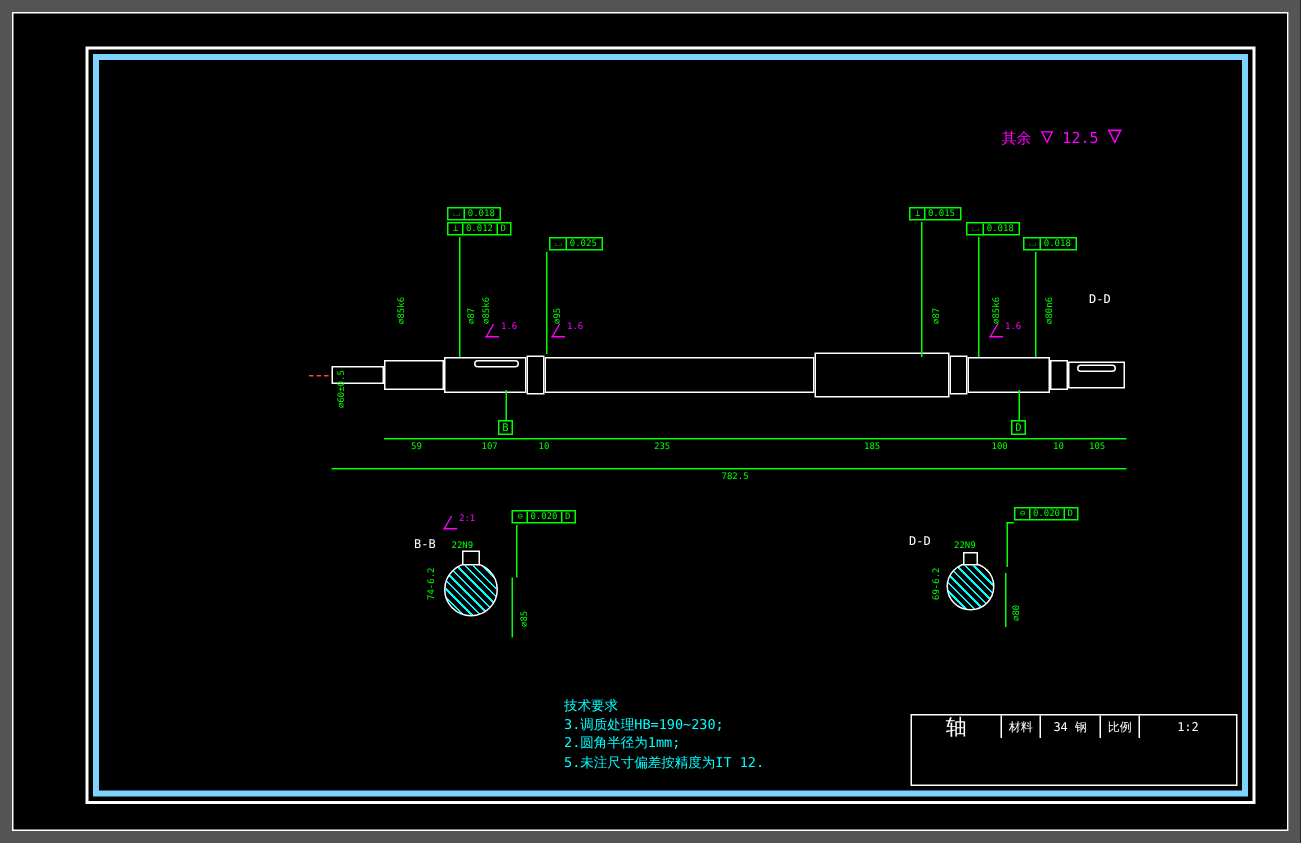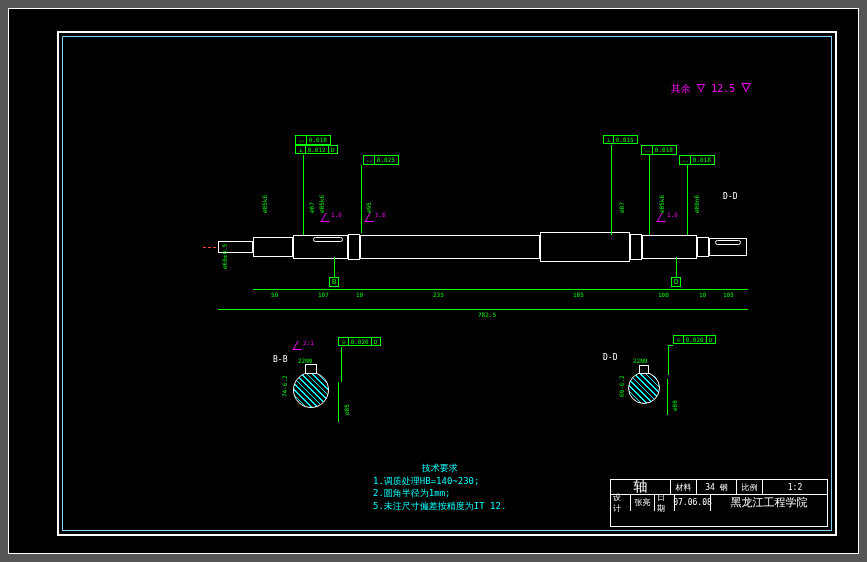--- a/index.html
+++ b/index.html
@@ -19,21 +19,21 @@
 }
 .frame-inner {
   position: absolute;
   left: 48px; top: 22px;
   width: 780px; height: 505px;
   border: 2px solid #fff;
 }
 .frame-inner2 {
   position: absolute;
   left: 3px; top: 3px; right: 3px; bottom: 3px;
-  border: 1px solid #7dd3fc;
+  border: 4px solid #7dd3fc;
 }
 
 .surf-tr {
   position: absolute;
   right: 80px; top: 40px;
   color: #f0f;
   font-size: 10px;
 }
 .surf-tr .tri {
   display: inline-block;
@@ -259,38 +259,31 @@
         <span>D</span>
       </div>
       <div class="lead lead-v" style="left:605px;top:308px;height:30px"></div>
       <div class="lead lead-h" style="left:605px;top:308px;width:5px"></div>
       <div class="dim-text" style="left:570px;top:320px">22N9</div>
       <div class="dim-text vert-dim" style="left:555px;top:360px">69-6.2</div>
       <div class="dim-text vert-dim" style="left:608px;top:374px">⌀80</div>
       <div class="lead lead-v" style="left:604px;top:342px;height:36px"></div>
 
       <div class="notes">
-        <div style="text-align:center">技术要求</div>
-        <div>1.调质处理HB=140~230;</div>
+        <div style="text-align:left">技术要求</div>
+        <div>3.调质处理HB=190~230;</div>
         <div>2.圆角半径为1mm;</div>
         <div>5.未注尺寸偏差按精度为IT 12.</div>
       </div>
 
       <div class="title-block">
         <div class="row">
           <div class="cell big" style="width:60px">轴</div>
           <div class="cell" style="width:26px">材料</div>
           <div class="cell" style="width:40px">34 钢</div>
           <div class="cell" style="width:26px">比例</div>
           <div class="cell" style="flex:1">1:2</div>
         </div>
-        <div class="row">
-          <div class="cell" style="width:20px">设计</div>
-          <div class="cell" style="width:24px">张亮</div>
-          <div class="cell" style="width:20px">日期</div>
-          <div class="cell" style="width:36px">07.06.08</div>
-          <div class="cell" style="flex:1;font-size:11px">黑龙江工程学院</div>
-        </div>
       </div>
 
     </div>
   </div>
 </div>
 
 </body></html>

